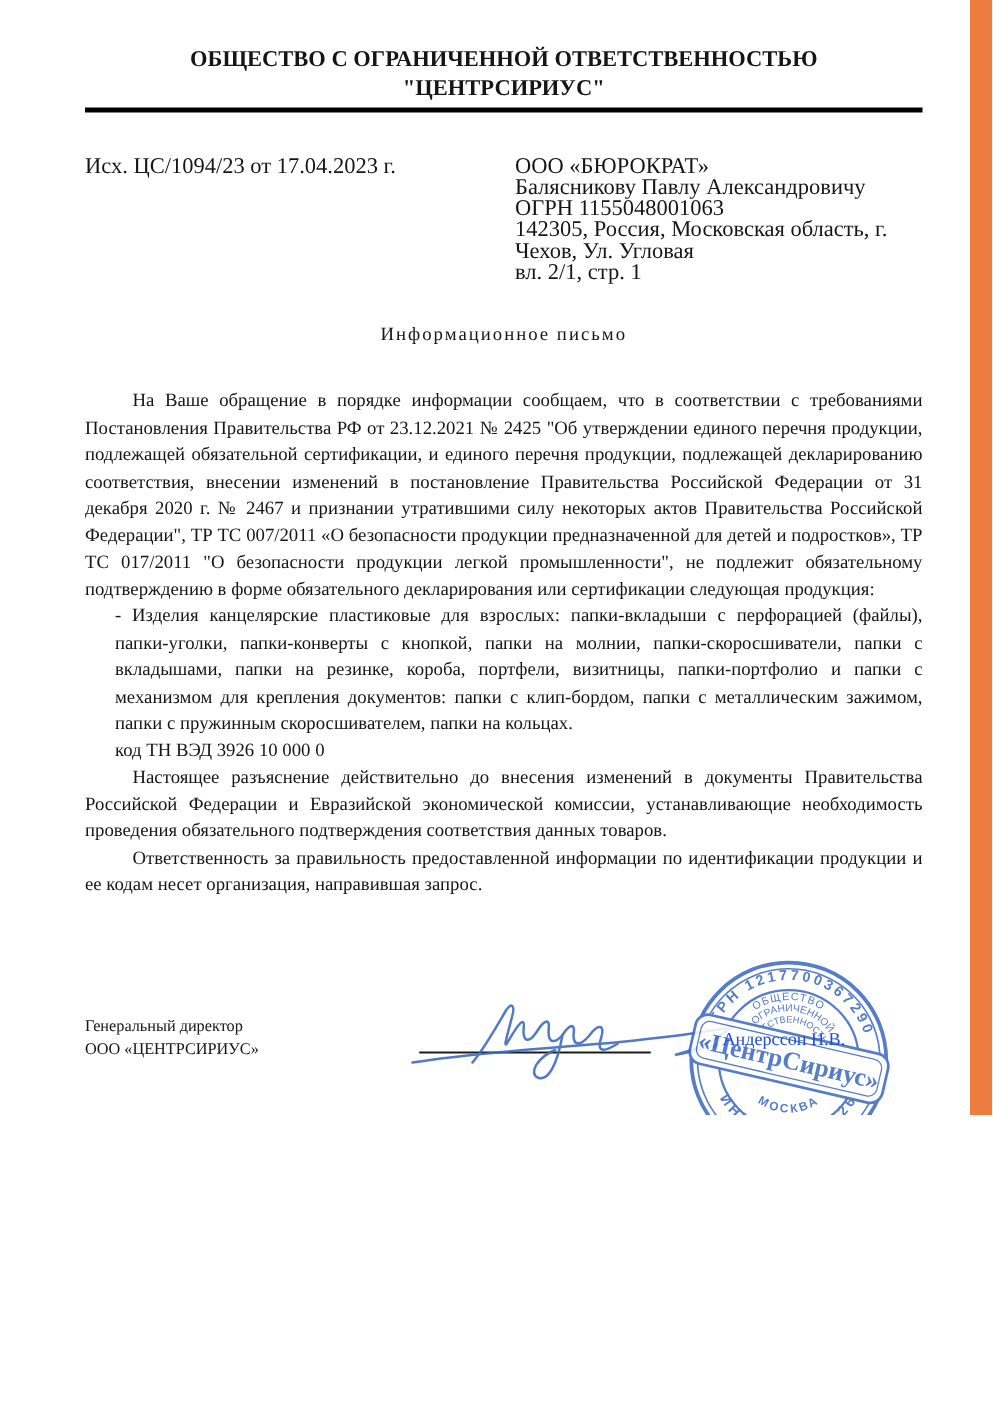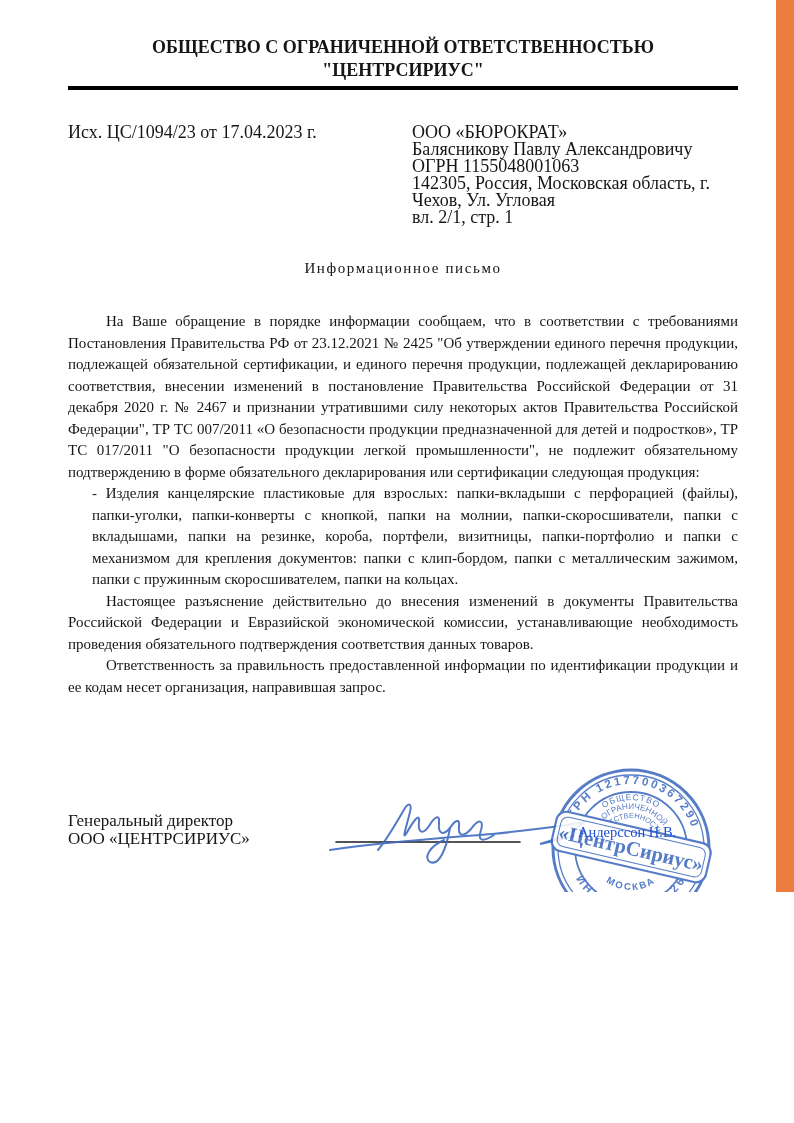--- a/index.html
+++ b/index.html
@@ -26,21 +26,21 @@
   .outgoing-ref{white-space:nowrap;}
   .addressee{width:326px;text-align:left;}
   .letter-title{margin-top:34px;text-align:center;font-size:15px;letter-spacing:1.6px;}
   .body-text{font-size:15px;line-height:21.5px;text-align:justify;}
   .para{margin:0;text-indent:38px;}
   .para + .para{}
   .first-para{margin-top:34px;}
   .list-block{margin:0 0 0 24px;}
   .code-line{margin:0 0 0 24px;text-align:left;}
   .sig-area{position:absolute;left:0;top:796px;width:794px;height:200px;}
-  .sig-label{position:absolute;left:68px;top:16px;font-size:17px;line-height:17.5px;}
+  .sig-label{position:absolute;left:68px;top:16px;font-size:13px;line-height:17.5px;}
   .sig-svg{position:absolute;left:322px;top:2px;}
   .stamp-wrap{position:absolute;left:549px;top:-30px;width:164px;height:164px;}
   .signer-name{position:absolute;left:578px;top:28px;font-size:14.5px;color:#1d4ed8;z-index:5;white-space:nowrap;}
   .nonsel{user-select:none;}
 </style>
 </head>
 <body>
 
 <div class="page">
   <div class="accent-stripe"></div>
@@ -62,20 +62,21 @@
         <div>142305, Россия, Московская область, г. Чехов, Ул. Угловая</div>
         <div>вл. 2/1, стр. 1</div>
       </div>
     </div>
 
     <div class="letter-title">Информационное письмо</div>
 
     <div class="body-text">
       <p class="para first-para">На Ваше обращение в порядке информации сообщаем, что в соответствии с требованиями Постановления Правительства РФ от 23.12.2021 № 2425 "Об утверждении единого перечня продукции, подлежащей обязательной сертификации, и единого перечня продукции, подлежащей декларированию соответствия, внесении изменений в постановление Правительства Российской Федерации от 31 декабря 2020 г. № 2467 и признании утратившими силу некоторых актов Правительства Российской Федерации", ТР ТС 007/2011 «О безопасности продукции предназначенной для детей и подростков», ТР ТС 017/2011 "О безопасности продукции легкой промышленности", не подлежит обязательному подтверждению в форме обязательного декларирования или сертификации следующая продукция:</p>
       <div class="list-block">- Изделия канцелярские пластиковые для взрослых: папки-вкладыши с перфорацией (файлы), папки-уголки, папки-конверты с кнопкой, папки на молнии, папки-скоросшиватели, папки с вкладышами, папки на резинке, короба, портфели, визитницы, папки-портфолио и папки с механизмом для крепления документов: папки с клип-бордом, папки с металлическим зажимом, папки с пружинным скоросшивателем, папки на кольцах.</div>
+      <div class="code-line">код ТН ВЭД 3926 10 000 0</div>
       <p class="para">Настоящее разъяснение действительно до внесения изменений в документы Правительства Российской Федерации и Евразийской экономической комиссии, устанавливающие необходимость проведения обязательного подтверждения соответствия данных товаров.</p>
       <p class="para">Ответственность за правильность предоставленной информации по идентификации продукции и ее кодам несет организация, направившая запрос.</p>
     </div>
   </div>
 
   <div class="sig-area">
     <div class="sig-label">
       <div>Генеральный директор</div>
       <div>ООО «ЦЕНТРСИРИУС»</div>
     </div>

